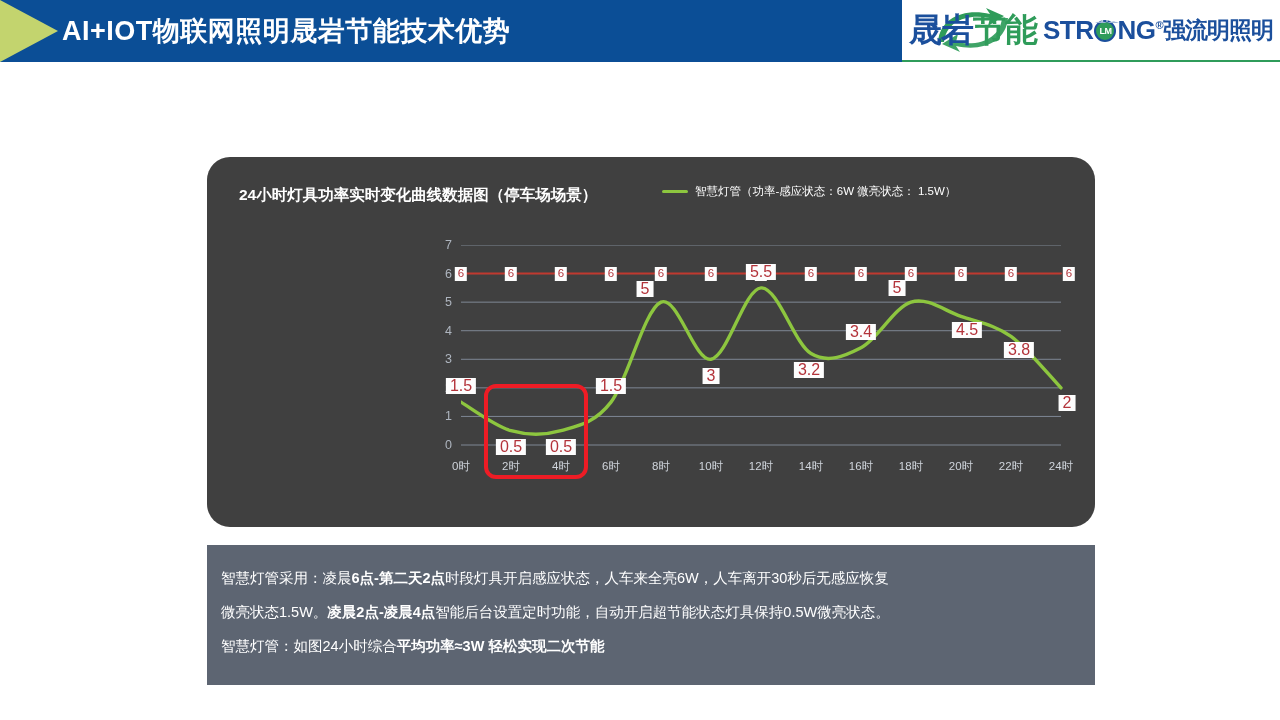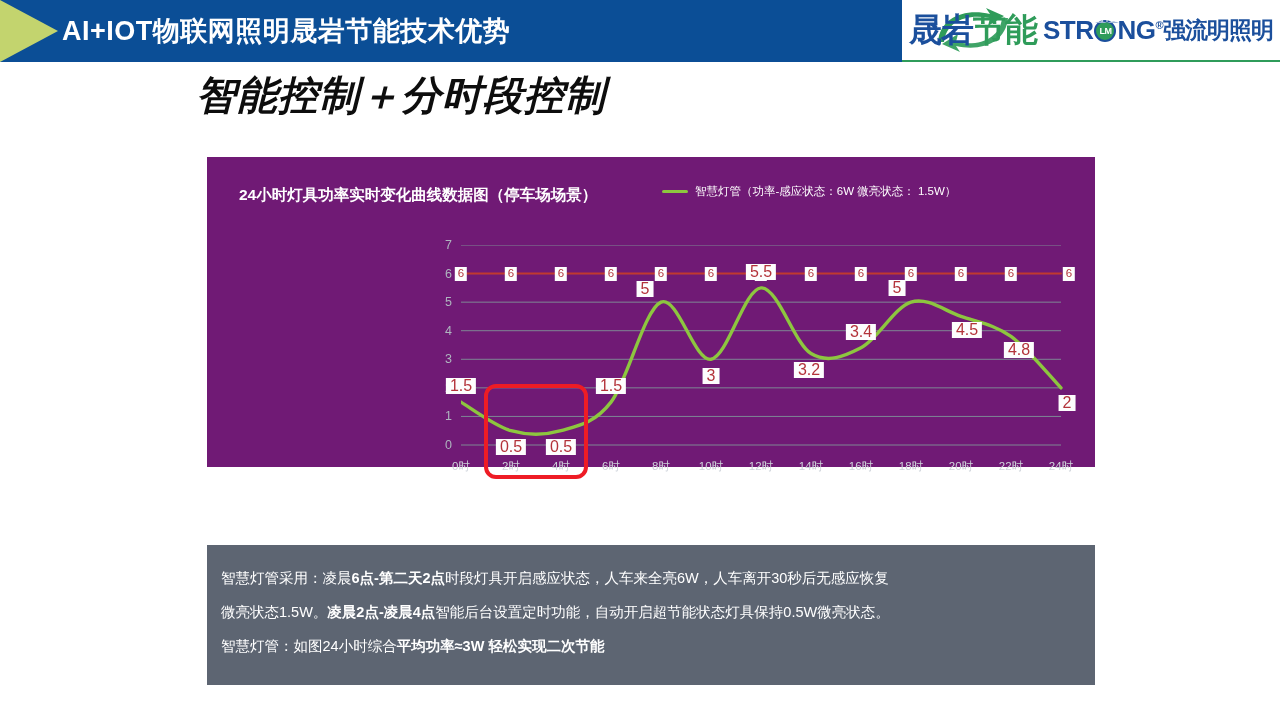--- a/index.html
+++ b/index.html
@@ -89,22 +89,23 @@
     font-size: 40px; font-weight: bold; font-style: italic;
     color: #0d0d0d;
     letter-spacing: 1px;
     white-space: nowrap;
     text-shadow: 2px 2px 0 rgba(255,255,255,0.85);
   }
 
   
   .chart-panel {
     position: absolute; left: 207px; top: 157px;
-    width: 888px; height: 310px;
-    background: #701a75;
+    width: 888px; height: 370px;
+    background: #404040;
+    border-radius: 23px;
   }
   .chart-title {
     position: absolute; left: 32px; top: 28px;
     font-size: 15.5px; font-weight: bold; color: #ffffff;
     white-space: nowrap;
   }
   .legend {
     position: absolute; left: 455px; top: 24px;
   }
   .legend-row {
@@ -193,21 +194,20 @@
                   <line x1="17" y1="13" x2="15" y2="1.5"></line>
                   <line x1="21" y1="13" x2="18" y2="3"></line>
                 </g>
               </svg><span>LM</span></span><span>NG</span><span class="reg">®</span>
         </div>
         <div class="logo-tail">强流明照明</div>
       </div>
     </div>
   </div>
 
-  <div class="main-title">智能控制＋分时段控制</div>
 
   <div class="chart-panel">
     <div class="chart-title">24小时灯具功率实时变化曲线数据图（停车场场景）</div>
     <div class="legend" id="legend">
         <div class="legend-row">
           <span class="legend-swatch" style="background: rgb(141, 198, 63);"></span>
           <span class="legend-label">智慧灯管（功率-感应状态：6W     微亮状态： 1.5W）</span>
         </div>
       </div>
     <div class="plot" id="plot">
@@ -261,21 +261,21 @@
         <div class="dlabel" style="left: 50px; top: 201.714px;">0.5</div>
         <div class="dlabel" style="left: 100px; top: 201.714px;">0.5</div>
         <div class="dlabel" style="left: 150px; top: 141.143px;">1.5</div>
         <div class="dlabel" style="left: 184px; top: 44.1429px;">5</div>
         <div class="dlabel" style="left: 250px; top: 131.286px;">3</div>
         <div class="dlabel" style="left: 300px; top: 26.8571px;">5.5</div>
         <div class="dlabel" style="left: 348px; top: 124.571px;">3.2</div>
         <div class="dlabel" style="left: 400px; top: 86.8571px;">3.4</div>
         <div class="dlabel" style="left: 436px; top: 43.1429px;">5</div>
         <div class="dlabel" style="left: 506px; top: 85.4286px;">4.5</div>
-        <div class="dlabel" style="left: 558px; top: 105.429px;">4.8</div>
+        <div class="dlabel" style="left: 558px; top: 105.429px;">3.8</div>
         <div class="dlabel" style="left: 606px; top: 157.857px;">2</div>
         <div class="highlight-box" style="left: 23px; top: 138.857px; width: 104px; height: 95.1429px; border-color: rgb(238, 28, 37);"></div>
       </div>
   </div>
 
   <div class="note-box">
     <div class="note-line" id="note1"><span>智慧灯管采用：凌晨</span><span class="hl">6点-第二天2点</span><span>时段灯具开启感应状态，人车来全亮6W，人车离开30秒后无感应恢复</span></div>
     <div class="note-line" id="note2"><span>微亮状态1.5W。</span><span class="hl">凌晨2点-凌晨4点</span><span>智能后台设置定时功能，自动开启超节能状态灯具保持0.5W微亮状态。</span></div>
     <div class="note-line" id="note3"><span>智慧灯管：如图24小时综合</span><span class="hl">平均功率≈3W</span><span>     </span><span class="hl">轻松实现二次节能</span></div>
   </div>

